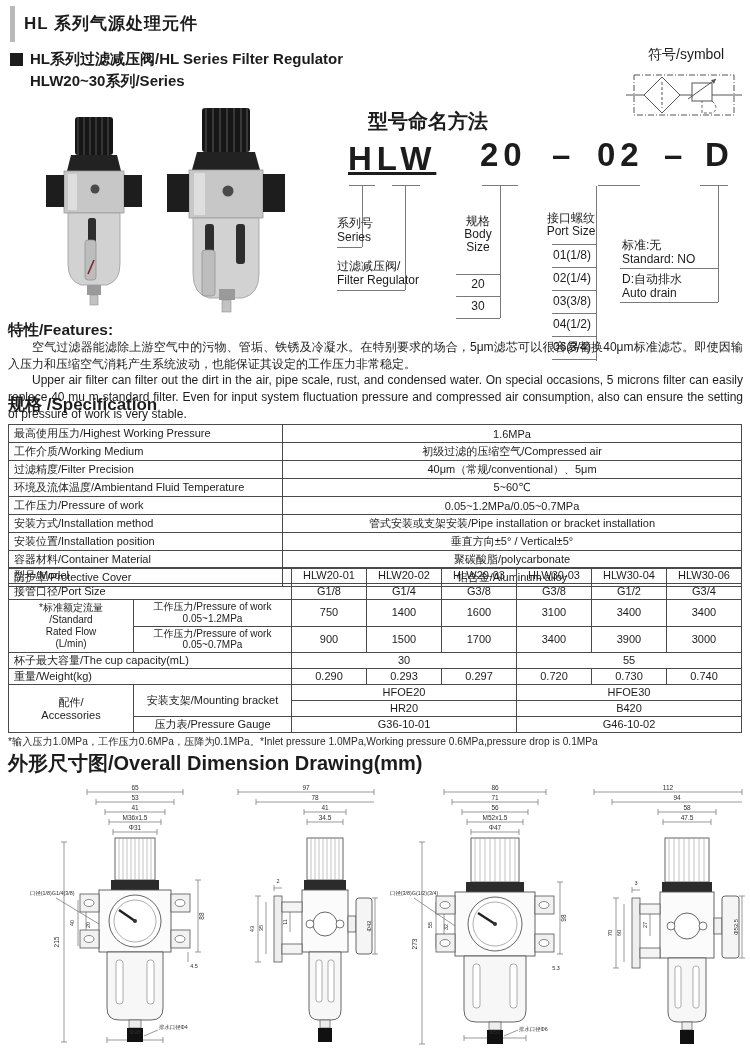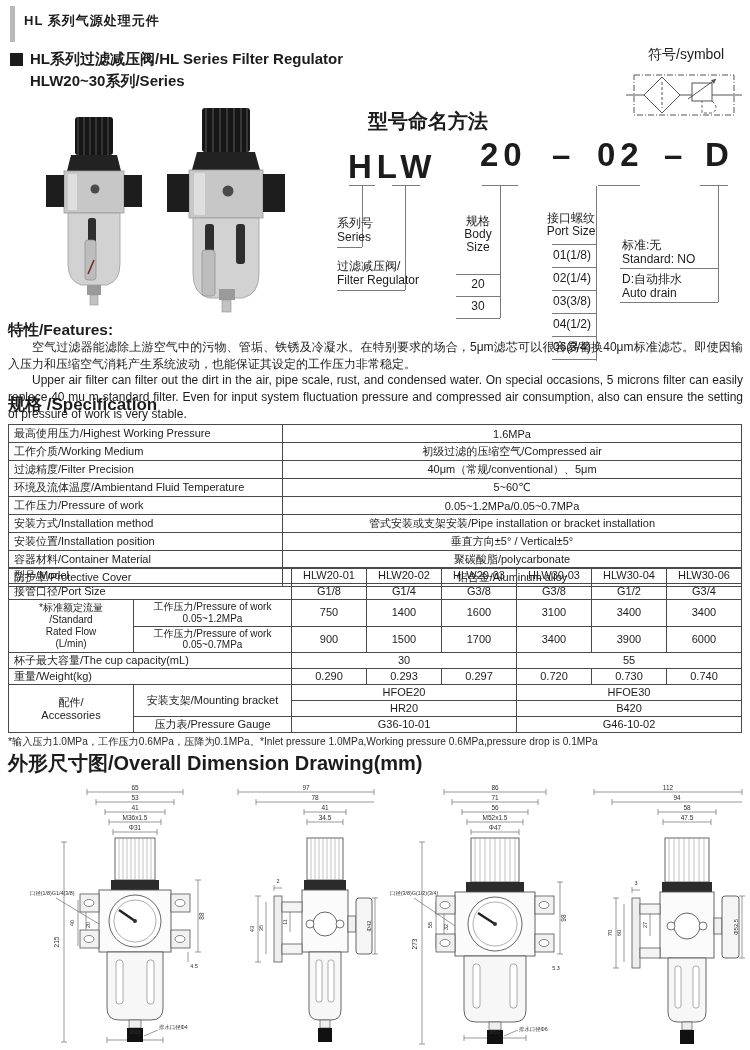--- a/index.html
+++ b/index.html
@@ -2,21 +2,21 @@
 <html><head>
 <meta charset="utf-8">
 <style>
   html,body{margin:0;padding:0;background:#e8e8e8;}
   body{font-family:"Liberation Sans","DejaVu Sans",sans-serif;color:#1c1c1c;}
   #page{position:relative;width:750px;height:1050px;background:#ffffff;overflow:hidden;margin:0 auto;}
   .abs{position:absolute;}
   .pre{white-space:pre-line;}
   .ln{position:absolute;background:#7a7a7a;}
   
-  .page-title{font-size:13px;font-weight:bold;letter-spacing:1px;}
+  .page-title{font-size:17px;font-weight:bold;letter-spacing:1px;}
   .sec-title{font-size:15px;font-weight:bold;}
   .big-title{font-size:20px;font-weight:bold;}
   
   .code{font-size:33px;font-weight:bold;letter-spacing:5px;}
   .nm{font-size:12px;line-height:14px;}
   .nm-c{font-size:12px;line-height:13px;text-align:center;}
   
   table{border-collapse:collapse;table-layout:fixed;}
   .st td{border:1px solid #4a4a4a;font-size:11px;padding:1px 5px;height:13px;}
   .st td.v{text-align:center;padding:1px 2px;}
@@ -79,21 +79,21 @@
     <circle cx="66" cy="85" r="5.5" fill="#4a4a4a"></circle>
     <path d="M31,112 L97,112 L97,168 Q97,188 81,192 L47,192 Q31,188 31,168 Z" fill="#d2d2d2" stroke="#9d9d9d" stroke-width="0.8"></path>
     <rect x="43" y="118" width="9" height="40" rx="3" fill="#2e2e2e"></rect>
     <rect x="74" y="118" width="9" height="40" rx="3" fill="#2e2e2e"></rect>
     <rect x="40" y="144" width="13" height="46" rx="3" fill="#bdbdbd" stroke="#8e8e8e" stroke-width="0.7"></rect>
     <rect x="57" y="183" width="16" height="11" fill="#9a9a9a"></rect>
     <rect x="60" y="194" width="9" height="12" fill="#c2c2c2" stroke="#909090" stroke-width="0.6"></rect>
   </svg>
 
   <div class="abs big-title" style="left:368px;top:108px;">型号命名方法</div>
-  <div class="abs code" style="left:348px;top:148px;">HLW</div>
+  <div class="abs code" style="left:348px;top:140px;text-decoration:underline;">HLW</div>
   <div class="abs code" style="left:480px;top:136px;">20</div>
   <div class="abs code" style="left:552px;top:136px;">–</div>
   <div class="abs code" style="left:597px;top:136px;">02</div>
   <div class="abs code" style="left:664px;top:136px;">–</div>
   <div class="abs code" style="left:705px;top:136px;">D</div>
 
   <div class="ln" style="left:349px;top:185px;width:26px;height:1px;"></div>
   <div class="ln" style="left:392px;top:185px;width:28px;height:1px;"></div>
   <div class="ln" style="left:482px;top:185px;width:36px;height:1px;"></div>
   <div class="ln" style="left:598px;top:185px;width:42px;height:1px;"></div>
@@ -233,21 +233,21 @@
       <td>3400</td>
     </tr>
     <tr>
       <td class="pre sm">工作压力/Pressure of work
 0.05~0.7MPa</td>
       <td>900</td>
       <td>1500</td>
       <td>1700</td>
       <td>3400</td>
       <td>3900</td>
-      <td>6000</td>
+      <td>3000</td>
     </tr>
     <tr>
       <td colspan="2" class="l">杯子最大容量/The cup capacity(mL)</td>
       <td colspan="3">30</td>
       <td colspan="3">55</td>
     </tr>
     <tr>
       <td colspan="2" class="l">重量/Weight(kg)</td>
       <td>0.290</td>
       <td>0.293</td>

